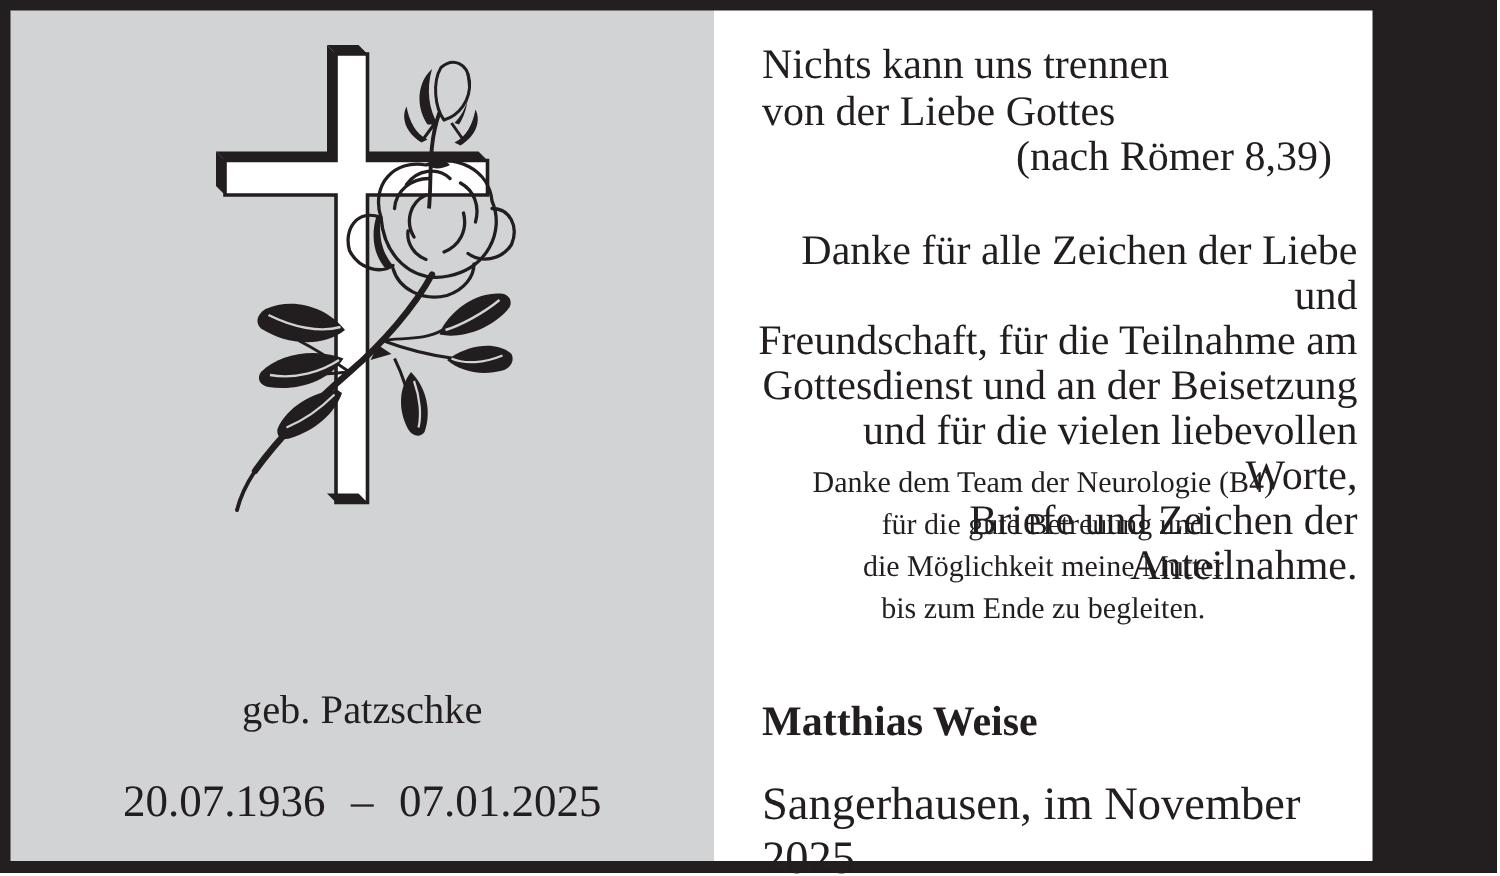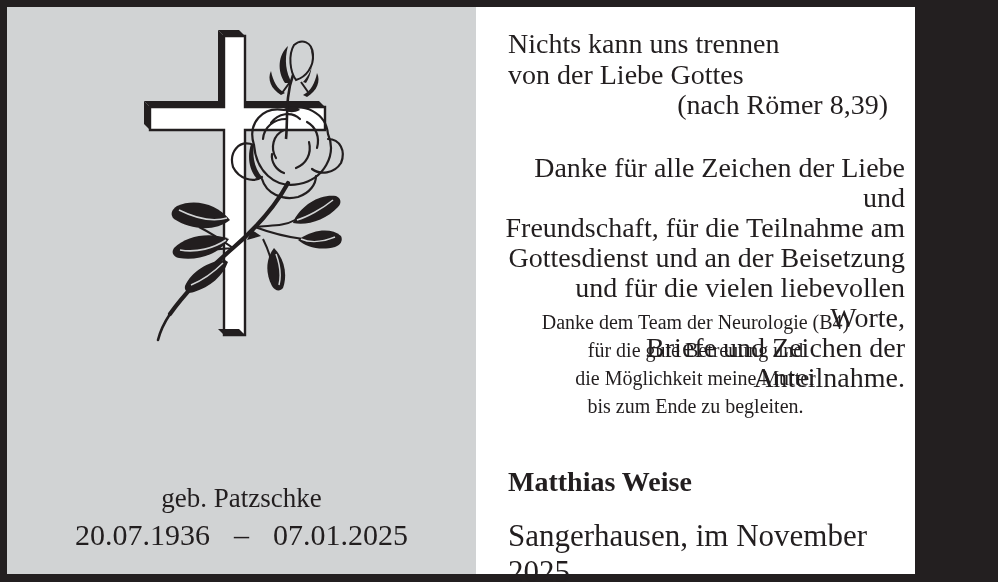--- a/index.html
+++ b/index.html
@@ -10,23 +10,23 @@
   }
   .frame{position:absolute;left:0;top:0;width:998px;height:582px;background:#231f20;}
   .panel{position:absolute;top:7px;height:567px;}
   .panel-left{left:7px;width:469px;background:#d1d3d4;}
   .panel-right{left:476px;width:439px;background:#ffffff;}
 
   
   .art{position:absolute;left:128px;top:20px;width:212px;height:322px;}
   .deceased-name{position:absolute;left:0;top:360px;width:100%;text-align:center;
     font-size:46px;line-height:50px;white-space:pre-line;}
-  .maiden-name{position:absolute;left:0;top:476px;width:100%;text-align:center;font-size:27px;}
+  .maiden-name{position:absolute;left:0;top:451px;width:100%;text-align:center;font-size:27px;}
   .life-dates{position:absolute;left:0;top:511px;width:100%;display:flex;
-    justify-content:center;align-items:baseline;gap:24px;font-size:30px;}
+    justify-content:center;align-items:baseline;gap:17px;font-size:30px;}
 
   
   .verse{position:absolute;left:32px;top:21px;font-size:28px;line-height:31px;white-space:pre-line;}
   .verse-source{position:absolute;right:27px;top:82px;font-size:28px;line-height:31px;text-align:right;}
   .thanks-1{position:absolute;left:24px;right:10px;top:146px;text-align:right;
     font-size:28px;line-height:30px;white-space:pre-line;}
   .thanks-2{position:absolute;left:10px;right:10px;top:301px;text-align:center;
     font-size:20px;line-height:28px;white-space:pre-line;}
   .signature{position:absolute;left:32px;top:459px;font-size:28px;font-weight:bold;font-family:Liberation Serif, serif;}
   .place-date{position:absolute;left:32px;top:511px;font-size:31px;}

